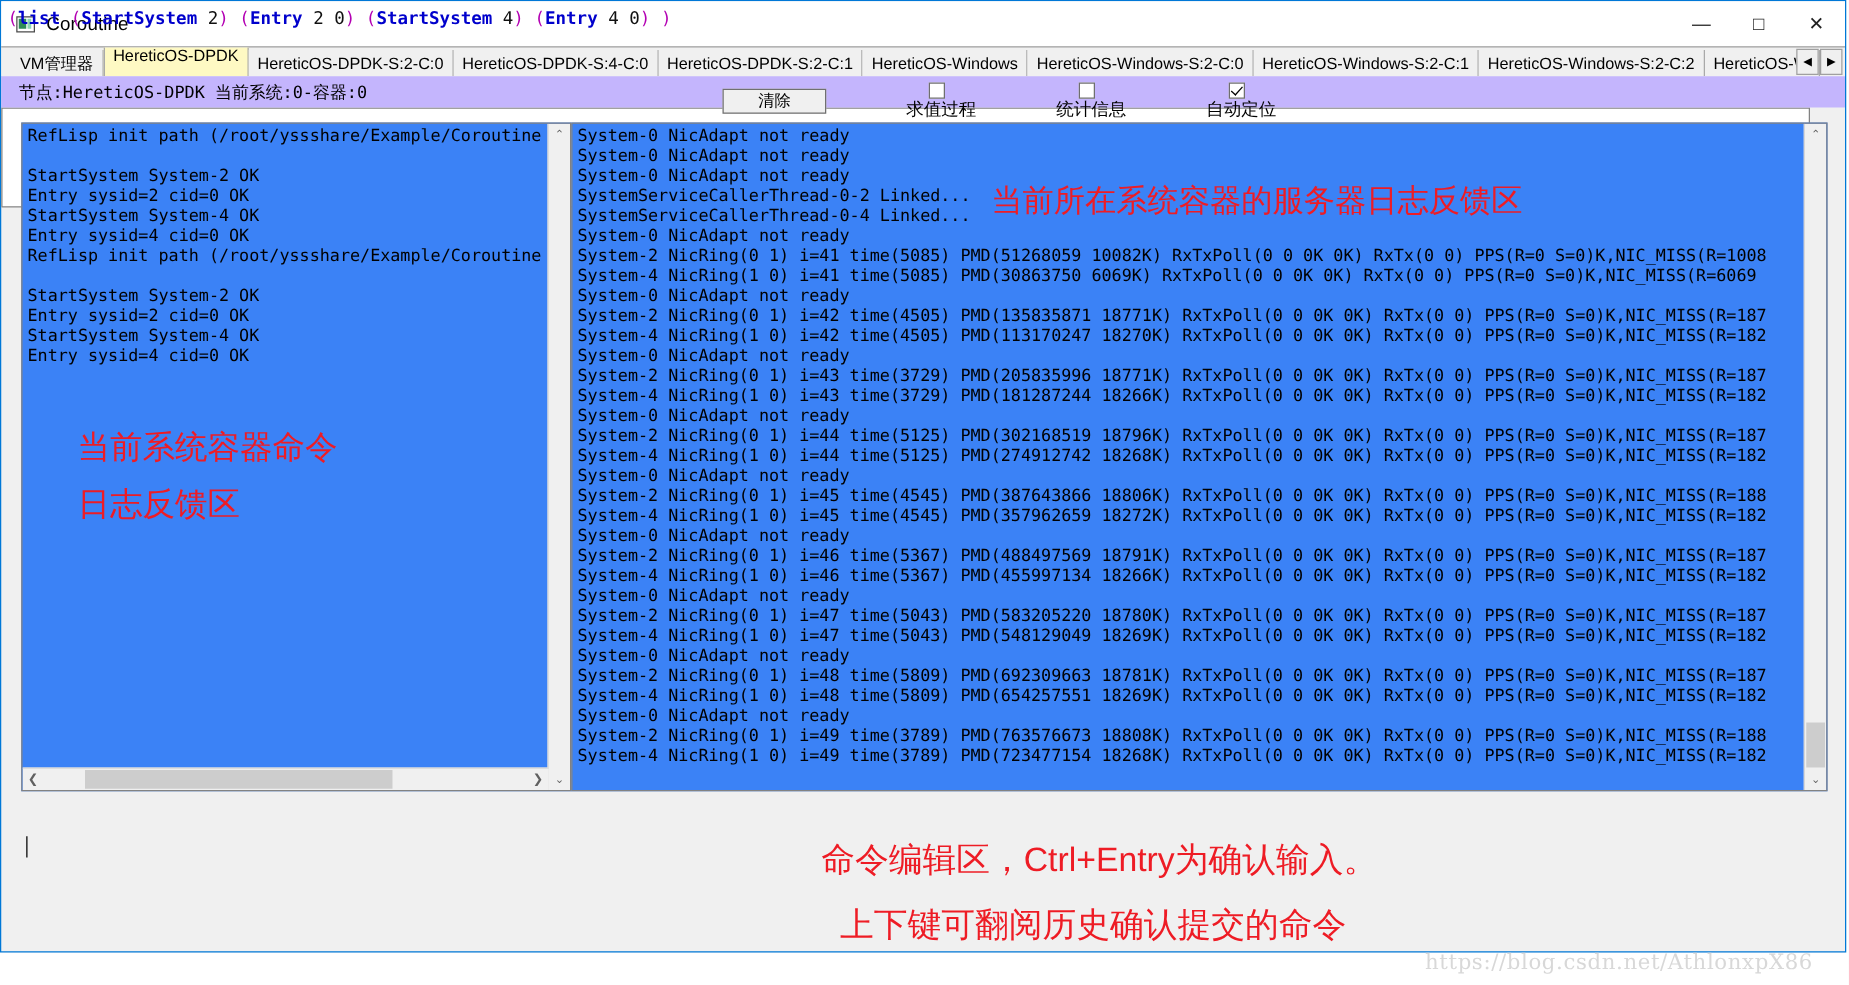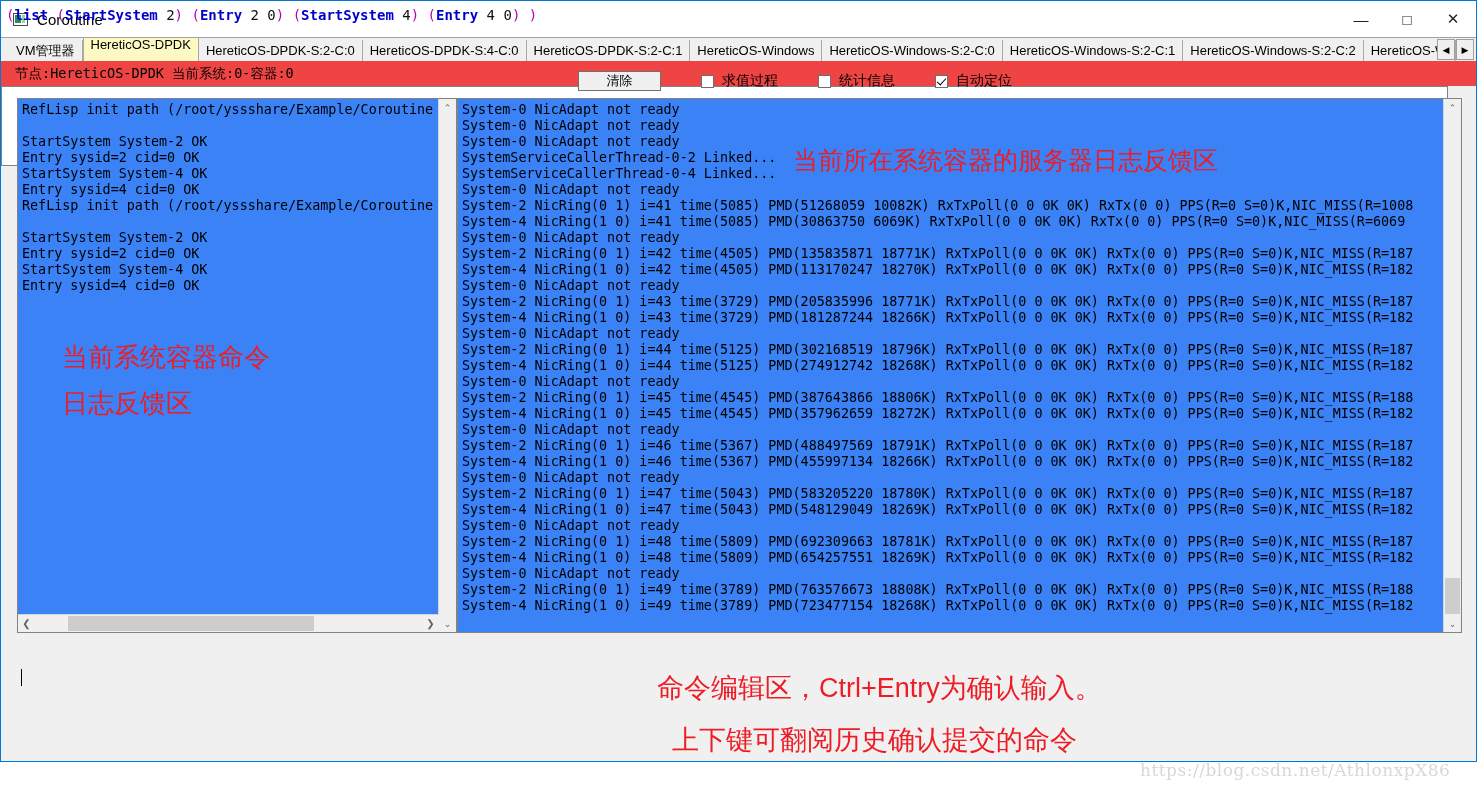--- a/index.html
+++ b/index.html
@@ -75,38 +75,38 @@
     display:flex;align-items:center;justify-content:center;font-size:9px;color:#000;
     box-sizing:border-box;
   }
   .tab-scroll-btn+.tab-scroll-btn{margin-left:1px;}
 
   
   #nodeline{
     height:25px;display:flex;align-items:center;
     padding-left:14px;font-size:13.5px;color:#000;
     font-family:"DejaVu Sans Mono","Liberation Mono",monospace;
-    background:#ef4444;
+    background:#c4b5fd;
     position:relative;
   }
 
   
   #toolbar{
     position:absolute;left:545px;top:68px;height:24px;
     display:flex;align-items:center;
   }
   #clear-button{
     width:83px;height:20px;
     border:1px solid #707070;background:#f0f0f0;
     font-size:13px;color:#000;text-align:center;line-height:18px;
     font-family:"Liberation Sans",sans-serif;
     box-sizing:border-box;
     margin-left:32px;
   }
-  .chk-group{display:flex;align-items:center;margin-left:40px;}
+  .chk-group{display:flex;align-items:center;margin-left:64px;flex-direction:column;}
   .chk{
     width:13px;height:13px;border:1px solid #6f6f6f;background:#fff;
     box-sizing:border-box;position:relative;margin-right:8px;
   }
   .chk.checked:after{
     content:"";position:absolute;left:3px;top:0px;width:4px;height:8px;
     border:solid #000;border-width:0 1.6px 1.6px 0;transform:rotate(42deg);
   }
   .chk-label{font-size:14px;color:#000;}
 

